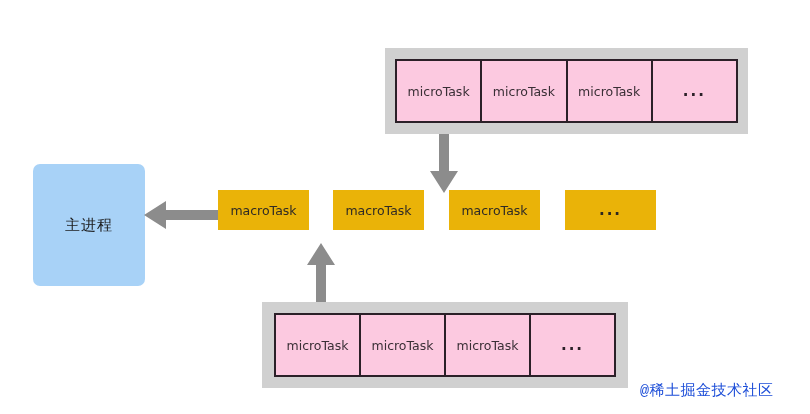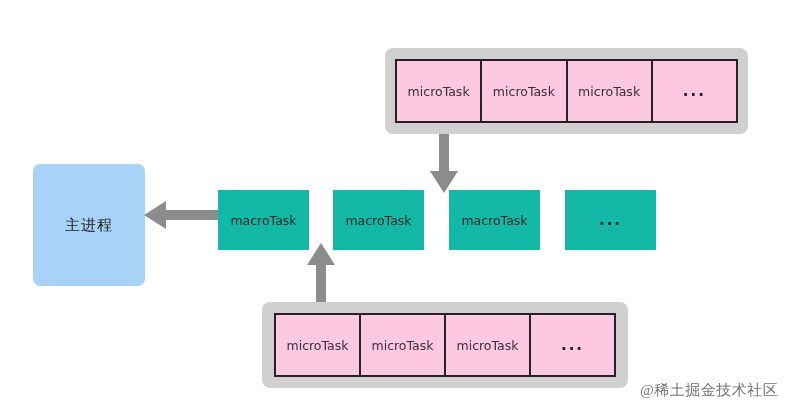--- a/index.html
+++ b/index.html
@@ -35,21 +35,21 @@
     color: #1b1b1b;
     font-size: 15px;
     letter-spacing: 1px;
     font-family: "DejaVu Sans", "Liberation Sans", sans-serif;
   }
 
   
   .queue-container {
     position: absolute;
     background: #d0d0d0;
-    border-radius: 8px;
+    border-radius: 0;
     box-sizing: border-box;
     display: flex;
     align-items: center;
   }
   .queue-inner {
     display: flex;
     width: 100%;
     height: 100%;
     box-sizing: border-box;
   }
@@ -87,22 +87,22 @@
     width: 366px;
     height: 86px;
     padding: 11px 12px;
   }
 
   
   .macro-cell {
     position: absolute;
     top: 190px;
     width: 91px;
-    height: 60px;
-    background: #14b8a6;
+    height: 40px;
+    background: #eab308;
     display: flex;
     align-items: center;
     justify-content: center;
     font-size: 12.5px;
     color: #2e2a26;
     font-family: "DejaVu Sans", "Liberation Sans", sans-serif;
   }
   .macro-cell.ellipsis {
     font-size: 15px;
     font-weight: bold;
@@ -119,22 +119,22 @@
   #arrow-left  { left: 144px; top: 199px; }
   #arrow-down  { left: 428px; top: 133px; }
   #arrow-up    { left: 305px; top: 243px; }
 
   
   .watermark {
     position: absolute;
     left: 640px;
     top: 381px;
     font-size: 15px;
-    color: #737373;
-    font-family: Liberation Serif, serif;
+    color: #1d4ed8;
+    font-family: Liberation Mono, monospace;
     letter-spacing: 0.5px;
     white-space: nowrap;
   }
 </style>
 </head>
 <body>
 
 <div id="canvas">
 
   <div class="main-process">

